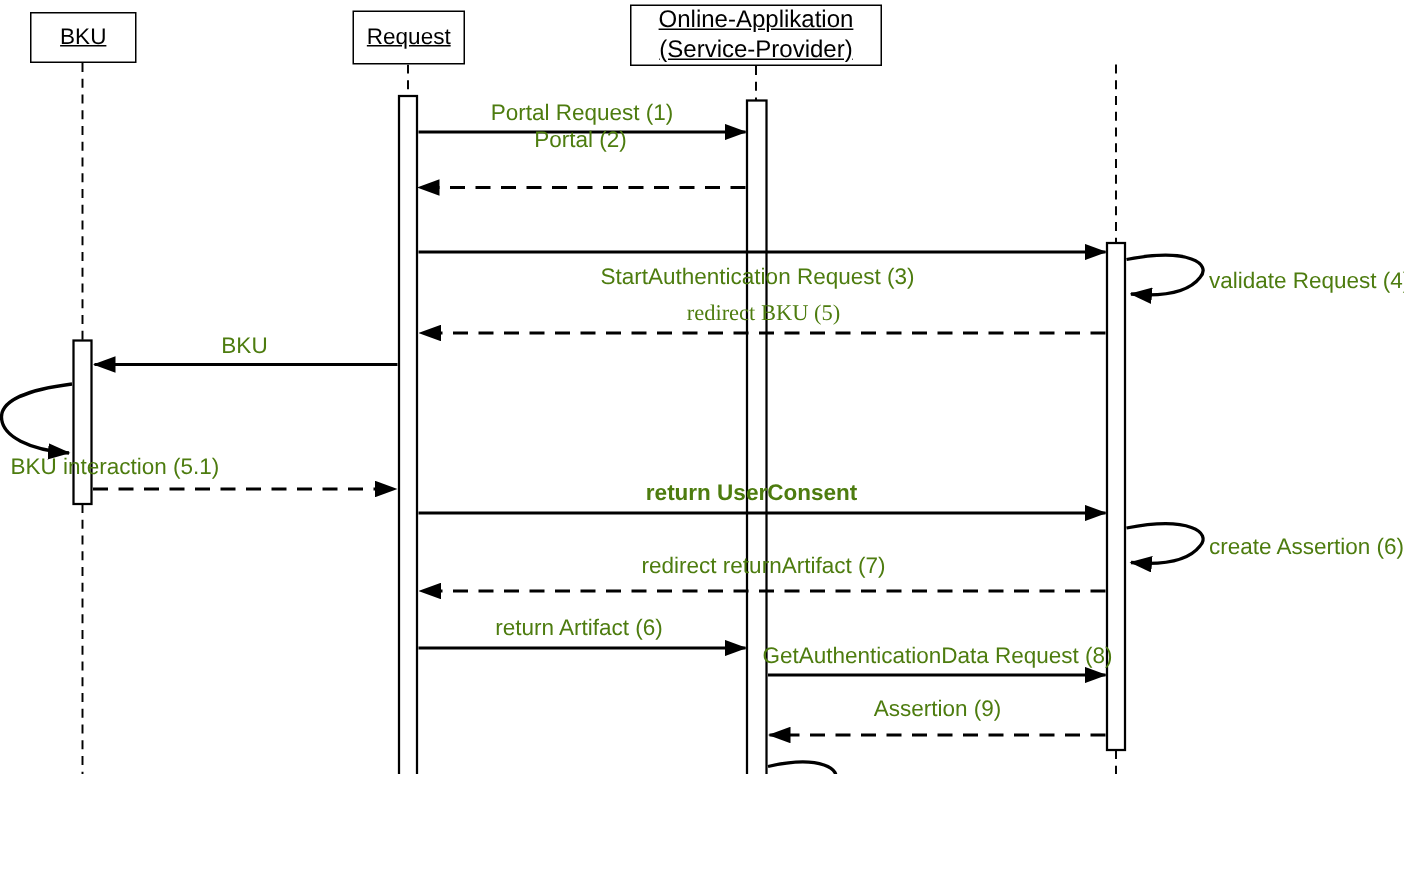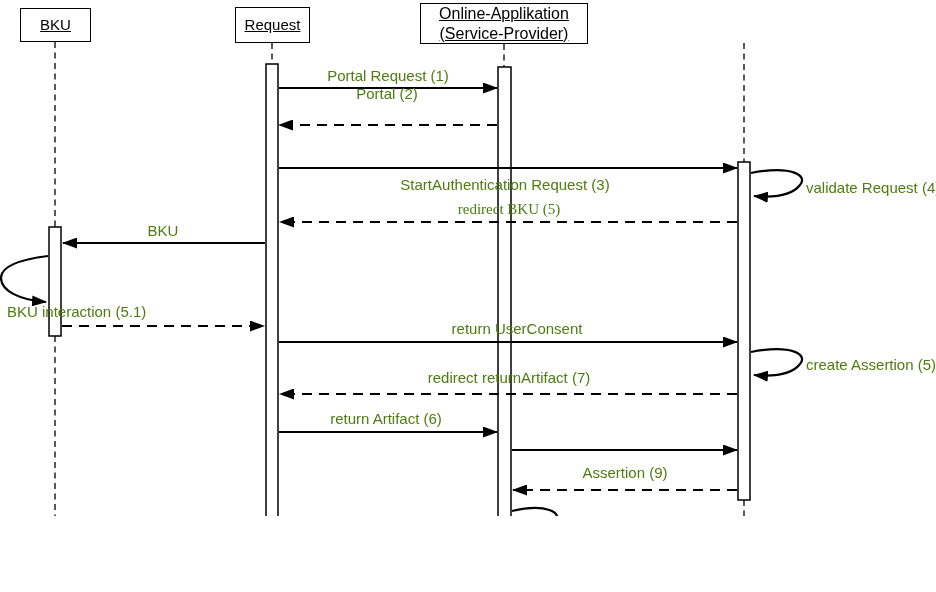--- a/index.html
+++ b/index.html
@@ -109,19 +109,20 @@
     <span class="actor-label small">Online-Applikation (Service-Provider)</span>
   </div>
 
   <div class="mlabel center" style="left:388px; top:68px;">Portal Request (1)</div>
   <div class="mlabel center" style="left:387px; top:86px;">Portal (2)</div>
   <div class="mlabel center" style="left:505px; top:147px;margin-top:30px;">StartAuthentication Request (3)</div>
   <div class="mlabel" style="left:806px; top:180px;">validate Request (4)</div>
   <div class="mlabel center" style="left:509px; top:201px;font-family:Liberation Serif, serif;">redirect BKU (5)</div>
   <div class="mlabel center" style="left:163px; top:223px;">BKU</div>
   <div class="mlabel" style="left:7px; top:271px;margin-top:33px;">BKU interaction (5.1)</div>
-  <div class="mlabel center" style="left:517px; top:321px;">return UserConsent</div>
-  <div class="mlabel" style="left:806px; top:357px;">create Assertion (5)</div>
+  <div class="mlabel center" style="left:501px; top:321px;font-weight:bold;">return UserConsent</div>
+  <div class="mlabel" style="left:806px; top:357px;">create Assertion (6)</div>
   <div class="mlabel center" style="left:509px; top:370px;text-align:center;">redirect returnArtifact (7)</div>
   <div class="mlabel center" style="left:386px; top:411px;">return Artifact (6)</div>
+  <div class="mlabel center" style="left:625px; top:430px;">GetAuthenticationData Request (8)</div>
   <div class="mlabel center" style="left:625px; top:465px;">Assertion (9)</div>
 
 </div>
 
 </body></html>

